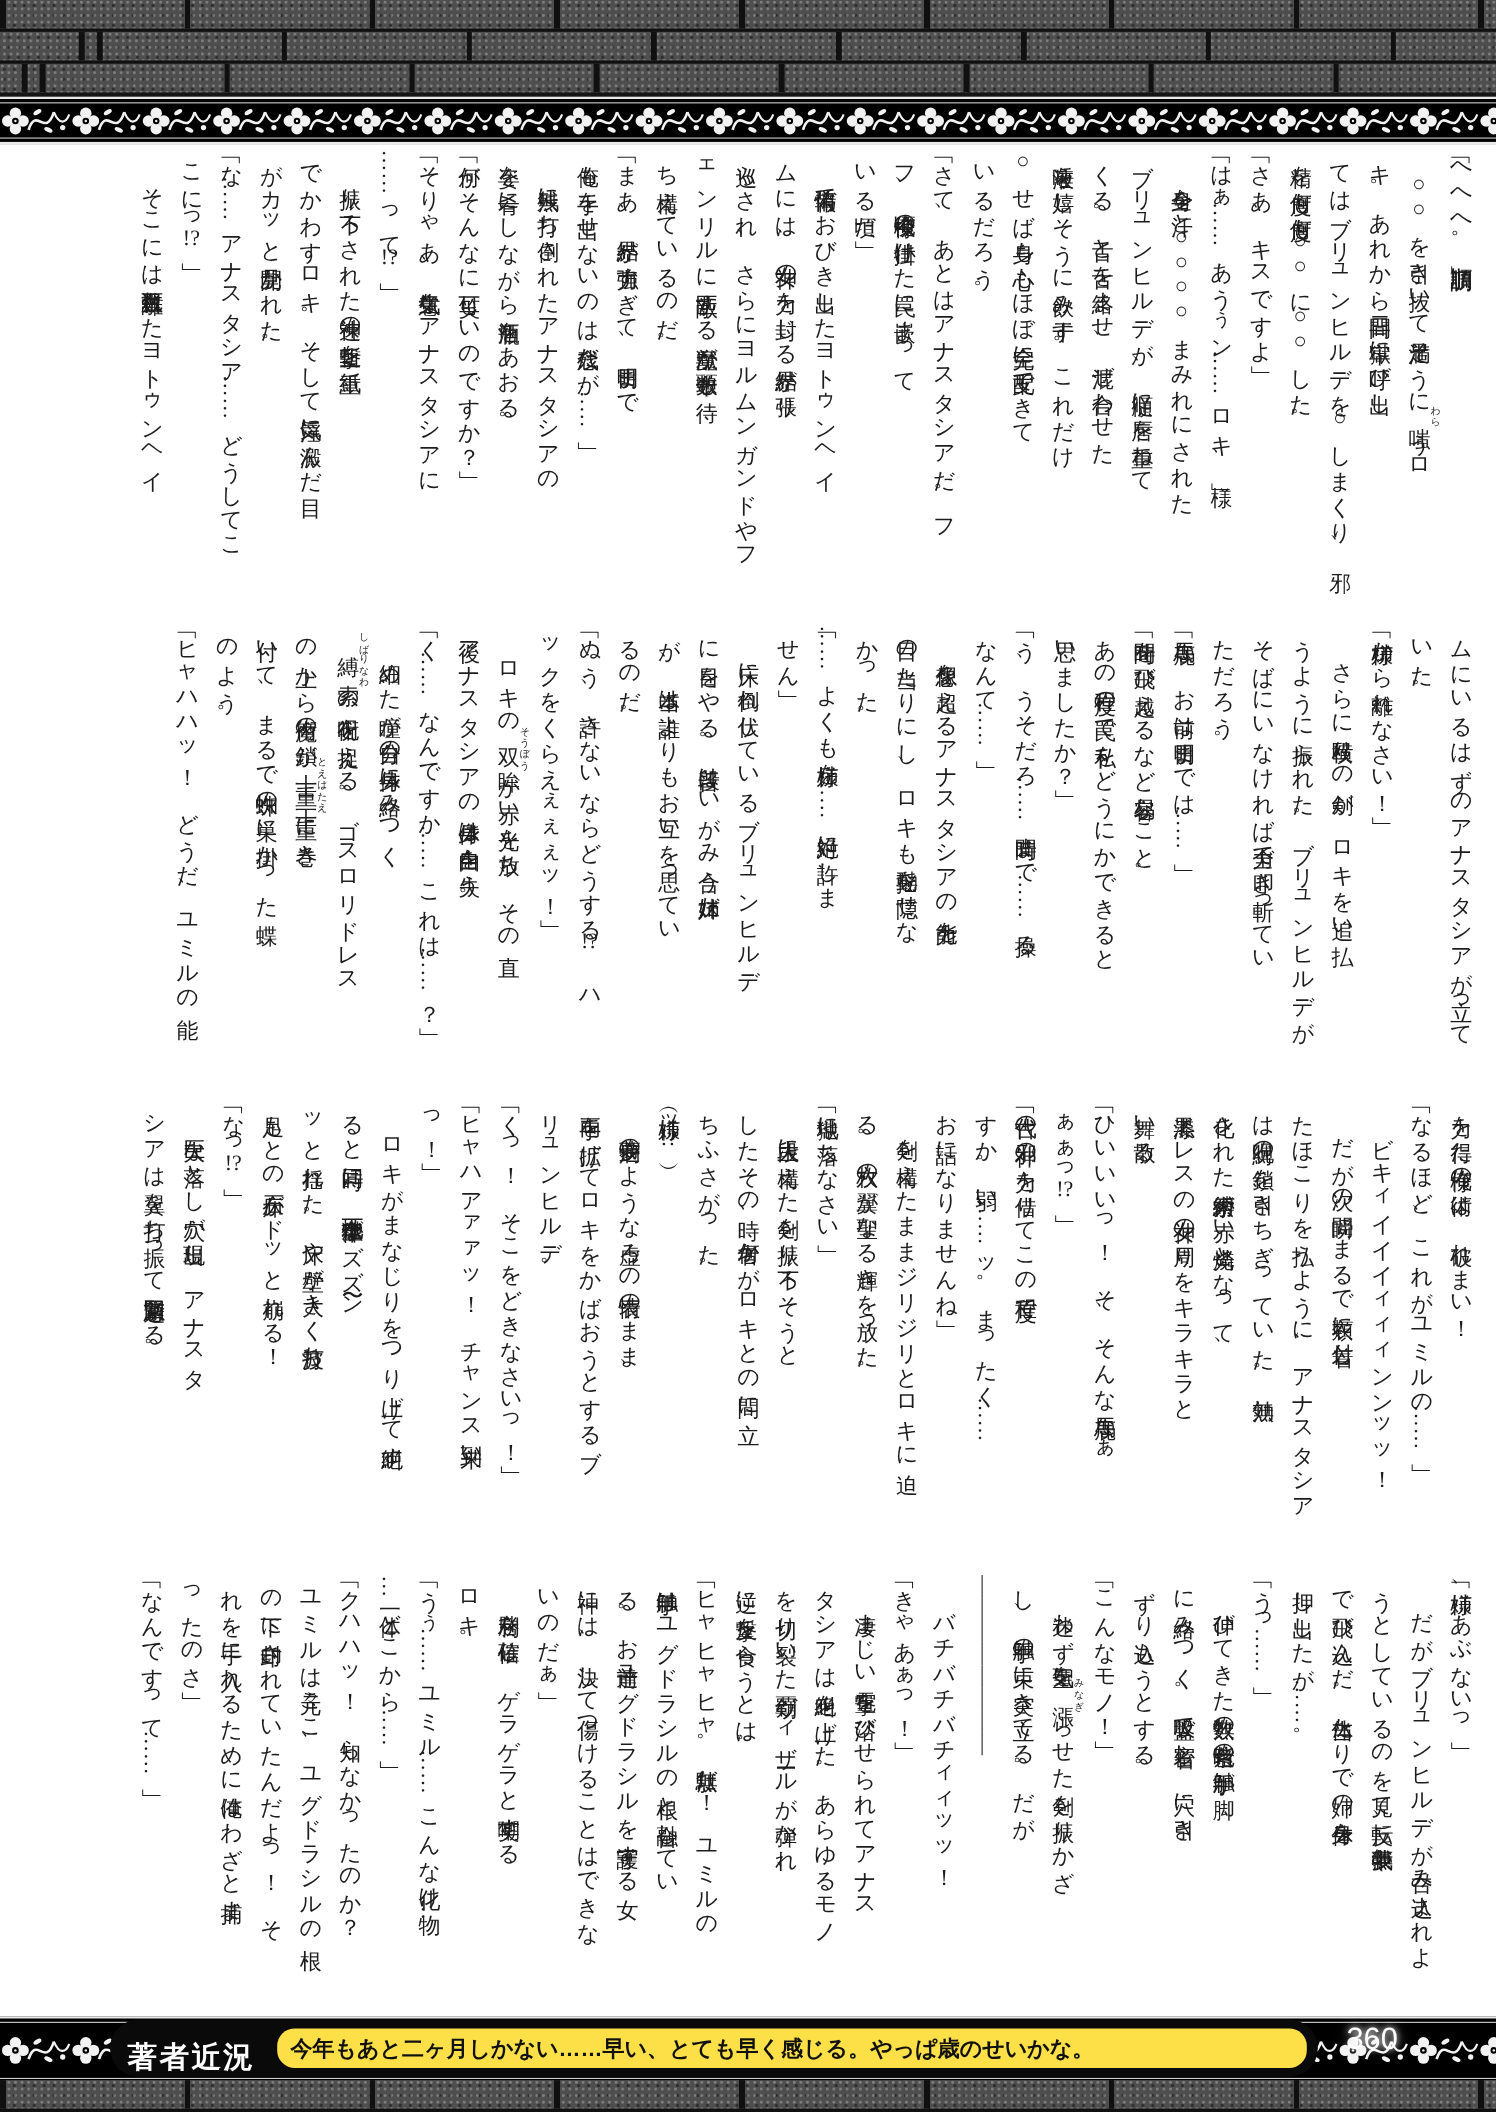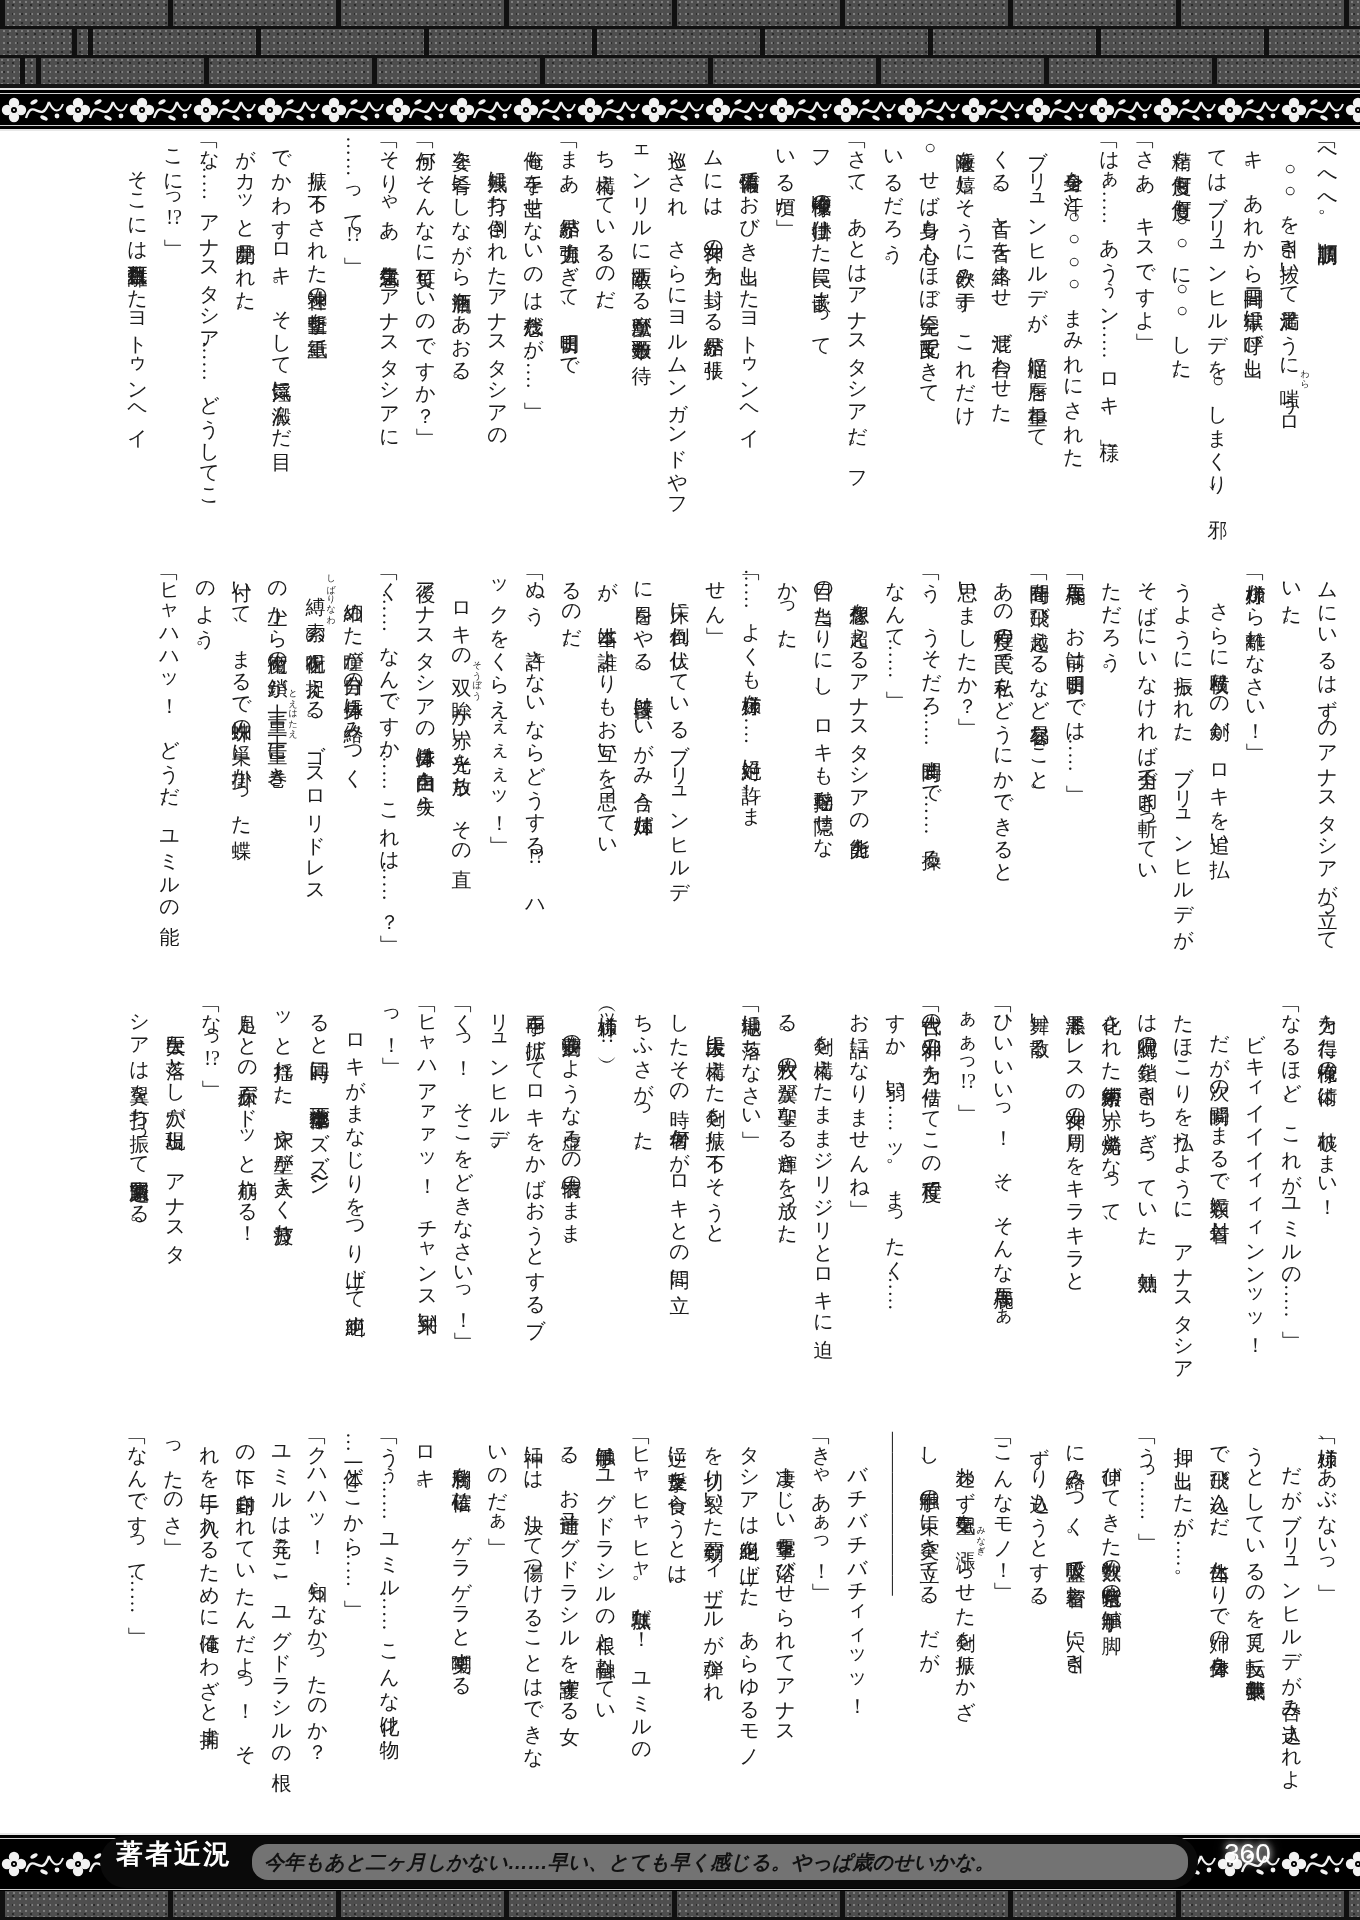--- a/index.html
+++ b/index.html
@@ -34,25 +34,25 @@
   .band{position:absolute;right:14px;height:394px;
         writing-mode:vertical-rl;-webkit-writing-mode:vertical-rl;
         font-size:20px;line-height:36px;letter-spacing:0.5px;}
   .band p{margin:0;padding:0;}
   .band-1{top:136px;} .band-2{top:568px;} .band-3{top:1000px;} .band-4{top:1432px;}
   ruby rt{font-size:9px;letter-spacing:0;}
   .tcy{text-combine-upright:all;-webkit-text-combine:horizontal;}
 
   
   .footer-pill{position:absolute;left:100px;top:1836px;width:1098px;height:52px;
-               background:#0a0a0a;border-radius:26px;z-index:5;display:flex;align-items:flex-start;}
+               background:#0a0a0a;border-radius:26px;z-index:5;display:flex;align-items:flex-end;}
   .footer-label{color:#ffffff;font-family:"Liberation Sans","DejaVu Sans",sans-serif;
                 font-weight:bold;font-size:27px;letter-spacing:2px;padding-left:16px;white-space:nowrap;}
-  .footer-bar{position:absolute;left:152px;right:10px;top:8px;bottom:8px;background:#737373;
-              border-radius:16px;display:flex;align-items:center;font-style:italic;}
+  .footer-bar{position:absolute;left:152px;right:10px;top:8px;bottom:8px;background:#fde047;
+              border-radius:16px;display:flex;align-items:center;}
   .footer-comment{font-family:"Liberation Sans","DejaVu Sans",sans-serif;font-weight:bold;
                   font-size:20px;color:#111;padding-left:12px;white-space:nowrap;}
   .page-number{position:absolute;left:1224px;top:1838px;z-index:6;
                font-family:"Liberation Sans","DejaVu Sans",sans-serif;
                font-size:28px;color:#ffffff;
                text-shadow:0 0 6px rgba(255,255,255,.95),0 0 12px rgba(255,255,255,.6);}
   svg.defs{position:absolute;width:0;height:0;}
 </style>
 </head>
 <body>

